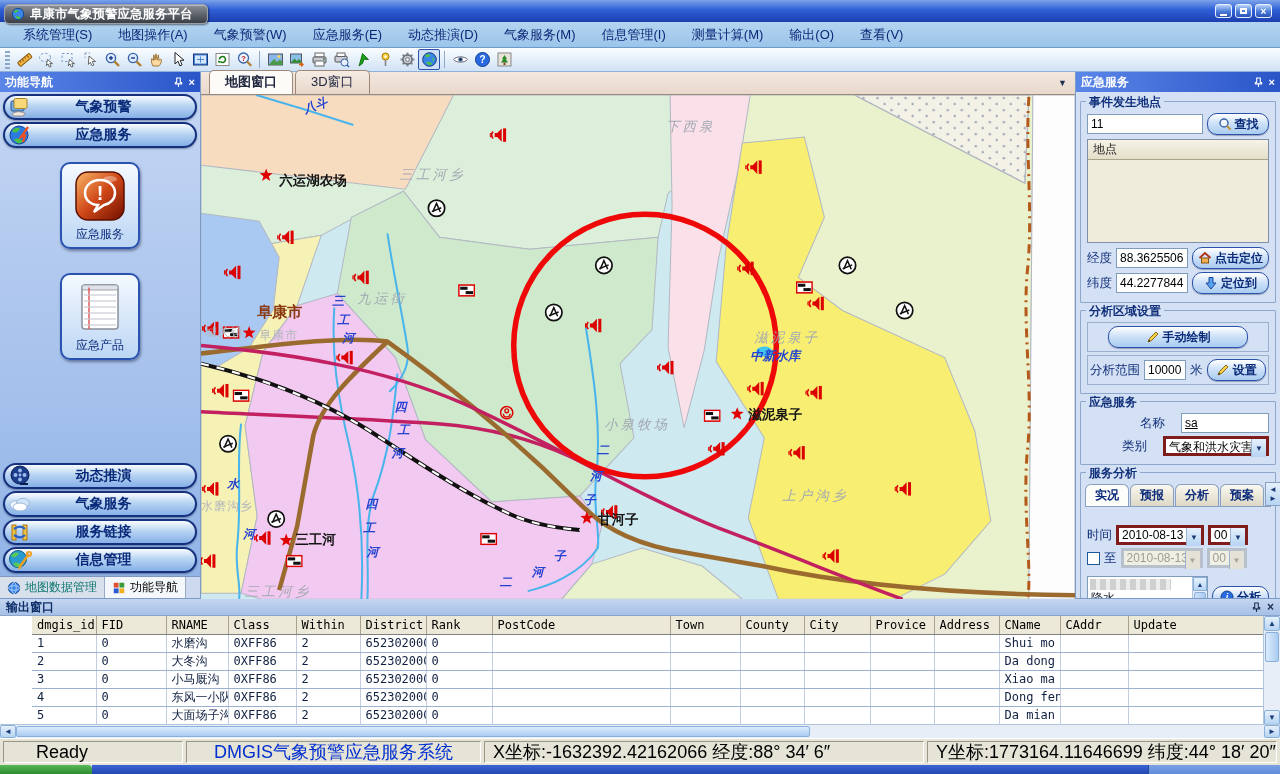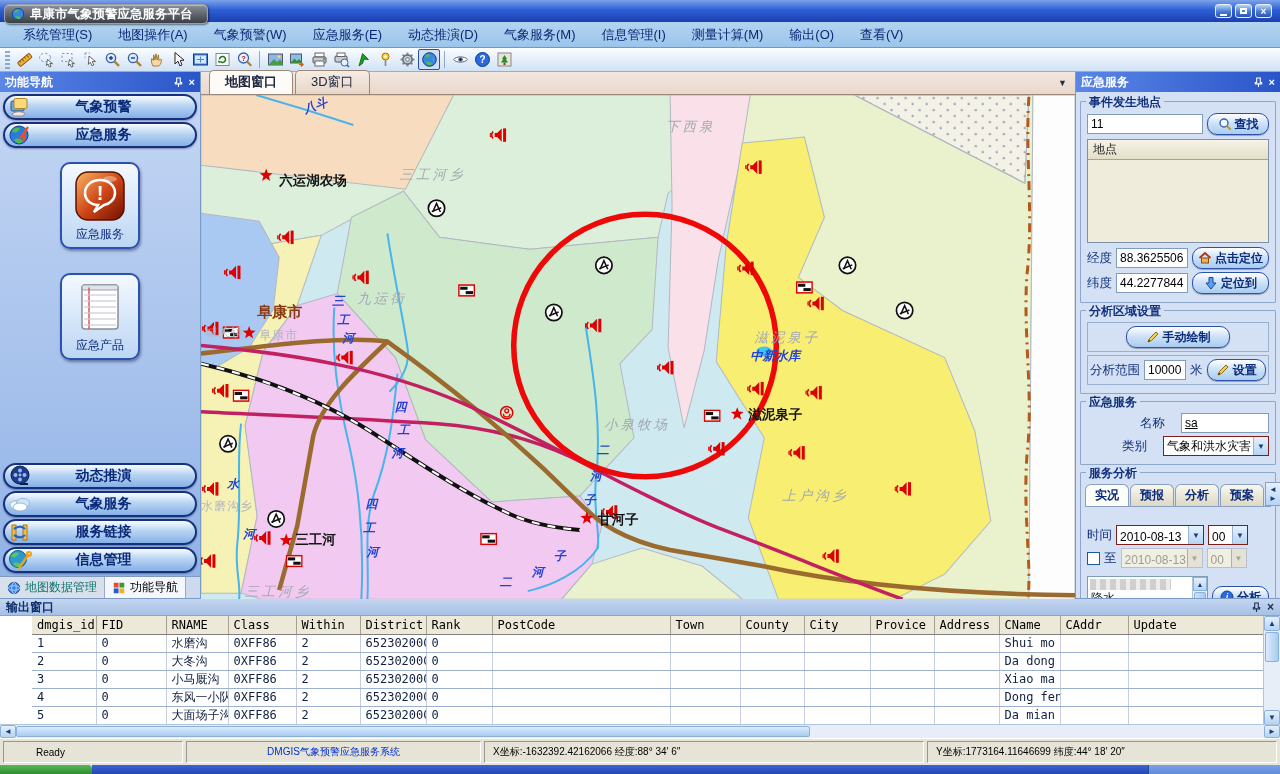--- a/index.html
+++ b/index.html
@@ -71,21 +71,21 @@
 .group { border:1px solid #8ca6cc; margin:7px 4px 0; position:relative; padding:8px 4px 5px; border-radius:1px; }
 .group-label { position:absolute; top:-8px; left:5px; background:#d4e0f4; color:#10307a; font-weight:bold; font-size:12px; padding:0 3px; }
 .row { display:flex; align-items:center; gap:4px; margin:3px 2px; }
 .lbl { font-size:12.5px; color:#10307a; white-space:nowrap; }
 .xp-input { border:1px solid #7f9db9; background:#fff; font-size:12px; height:20px; padding:7px 3px; color:#000; font-family:"Liberation Sans",sans-serif; }
 .xp-btn { display:inline-flex; align-items:center; justify-content:center; gap:3px; border:1px solid #2a52a8; border-radius:10px; background:linear-gradient(#fff,#cfe2f8 45%,#a9ccf0); color:#0a2a7a; font-weight:bold; font-size:12px; padding:2px 7px; height:22px; box-shadow:0 1px 1px rgba(0,0,50,.3); white-space:nowrap; cursor:default; font-family:"Liberation Sans",sans-serif; }
 .xp-btn svg { width:14px; height:14px; }
 .loclist { margin:4px 2px; border:1px solid #8090a8; }
 .loclist-header { background:linear-gradient(#f6f3e8,#e3dfc8); border-bottom:1px solid #a8a48c; font-size:12px; padding:1px 5px; color:#202020; }
 .loclist-body { height:82px; background:#f0ecdb; }
-.xp-combo { display:inline-flex; border:1px solid #7f1d1d; background:#fff; height:20px; align-items:flex-end; }
+.xp-combo { display:inline-flex; border:3px solid #7f1d1d; background:#fff; height:20px; align-items:flex-start; }
 .combo-text { flex:1; font-size:12px; padding:0 3px; color:#000; white-space:nowrap; overflow:hidden; }
 .combo-btn { width:15px; height:18px; background:linear-gradient(#e6f0fc,#b6d4f2); border-left:1px solid #9ab4d0; color:#1a3c78; font-size:8px; display:flex; align-items:center; justify-content:center; }
 .xp-combo.disabled { background:#f0efe4; border-color:#b8c0cc; }
 .xp-combo.disabled .combo-text { color:#a09c90; }
 .xp-combo.disabled .combo-btn { background:#e4e2d6; color:#a8a498; }
 .xp-check { width:13px; height:13px; border:1px solid #1a5a9a; background:#fff; flex:0 0 auto; }
 .svc-tabs { display:flex; align-items:flex-end; margin:1px 0 0; border-bottom:1px solid #8aa0c0; }
 .svc-tab { padding:2px 9px; font-size:12px; font-weight:bold; color:#0a2a7a; background:linear-gradient(#faf8f0,#ddd8c4); border:1px solid #8aa0c0; border-bottom:none; border-radius:6px 6px 0 0; margin-right:1px; white-space:nowrap; }
 .svc-tab.active { background:#fdfdfa; }
 .svc-scroll { margin-left:auto; font-size:8px; color:#1a3c78; background:linear-gradient(#e6f0fc,#b6d4f2); border:1px solid #8aa0c0; padding:2px 3px; letter-spacing:2px; }
@@ -106,21 +106,21 @@
 td { border-right:1px solid #c4cee0; border-bottom:1px solid #9cb0d0; font-size:12px; color:#102040; padding:0 5px; height:13px; white-space:nowrap; overflow:hidden; }
 .vscroll { position:absolute; right:0; top:0; width:17px; height:109px; background:#e8eef8; border-left:1px solid #b0c4dc; display:flex; flex-direction:column; }
 .sc-btn { flex:0 0 15px; background:linear-gradient(#e6f0fc,#b6d4f2); border:1px solid #8ab0dc; border-radius:2px; color:#1a3c78; font-size:8px; display:flex; align-items:center; justify-content:center; }
 .v-track { flex:1; } .v-thumb { height:30px; margin:1px 1px; background:linear-gradient(90deg,#dcebfc,#a9ccf0); border:1px solid #8ab0dc; border-radius:2px; }
 .hscroll { height:14px; background:#e8eef8; border-top:1px solid #b0c4dc; display:flex; align-items:stretch; }
 .h-thumb { width:62%; margin:1px 0; background:linear-gradient(#dcebfc,#a9ccf0); border:1px solid #8ab0dc; border-radius:2px; }
 .h-track { flex:1; }
 
 
 .statusbar { height:27px; background:#e6e3d7; border-top:1px solid #fff; display:flex; align-items:stretch; padding:2px 3px; gap:3px; }
-.sb-seg { border:1px solid; border-color:#9a9788 #fff #fff #9a9788; font-size:10px; color:#000; display:flex; align-items:center; padding:0 8px; white-space:nowrap; overflow:hidden; }
+.sb-seg { border:1px solid; border-color:#9a9788 #fff #fff #9a9788; font-size:18px; color:#000; display:flex; align-items:center; padding:0 8px; white-space:nowrap; overflow:hidden; }
 .sb1 { width:180px; padding-left:32px; }
 .sb2 { width:295px; justify-content:center; color:#0030d0; }
 .sb3 { width:440px; }
 .sb4 { flex:1; }
 
 
 .taskbar-sliver { height:9px; display:flex; }
 .ts-start { width:92px; background:linear-gradient(#58b858,#2e8c2e); border-radius:0 4px 0 0; }
 .ts-mid { flex:1; background:linear-gradient(#3a64d8,#2448b0); }
 .ts-tray { width:132px; background:linear-gradient(#7ca0e4,#5f8cdc); border-left:1px solid #2a4a9a; }
@@ -664,21 +664,21 @@
                   </svg>
                 </span>
               <span>定位到</span>
             </button>
           </div>
         </div>
 
         <div class="group">
           <span class="group-label">分析区域设置</span>
           <div class="row" style="border:1px solid #9ab0cc;padding:3px;justify-content:center">
-            <button class="xp-btn" style="width:104px">
+            <button class="xp-btn" style="width:140px">
               <span style="display:flex">
                   <svg viewBox="0 0 14 14">
                     <path d="M2,12 L3.5,8.5 L10,2 L12,4 L5.5,10.5 Z" fill="#f8d048" stroke="#8a6a10"></path>
                     <path d="M2,12 L3,9.6 L4.4,11 Z" fill="#503010"></path>
                   </svg>
                 </span>
               <span>手动绘制</span>
             </button>
           </div>
           <div class="row" style="border:1px solid #9ab0cc;padding:3px 2px">

